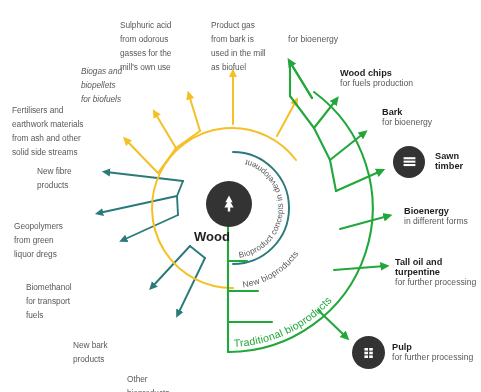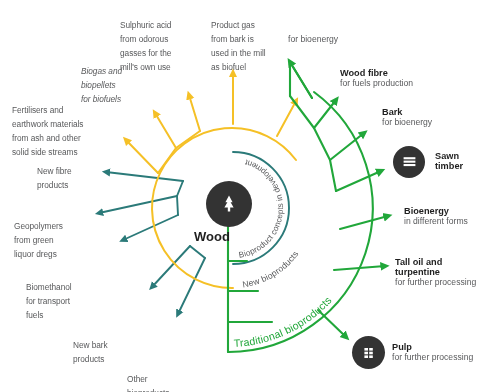--- a/index.html
+++ b/index.html
@@ -216,21 +216,21 @@
   <div class="lbl" style="left:127px; top:358px; width:70px;">
     <span class="s">Other
 bioproducts</span>
   </div>
 
   <div class="node-label" style="left:288px; top:34px; width:92px;">
     <span class="s">for bioenergy</span>
   </div>
 
   <div class="node-label" style="left:340px; top:68px; width:112px;">
-    <span class="t">Wood fibre</span>
+    <span class="t">Wood chips</span>
     <span class="s">for fuels production</span>
   </div>
 
   <div class="node-label" style="left:382px; top:107px; width:86px;">
     <span class="t">Bark</span>
     <span class="s">for bioenergy</span>
   </div>
 
   <div class="hub" style="left:393px; top:146px; width:32px; height:32px;">
     <svg width="17" height="17" viewBox="0 0 17 17">

